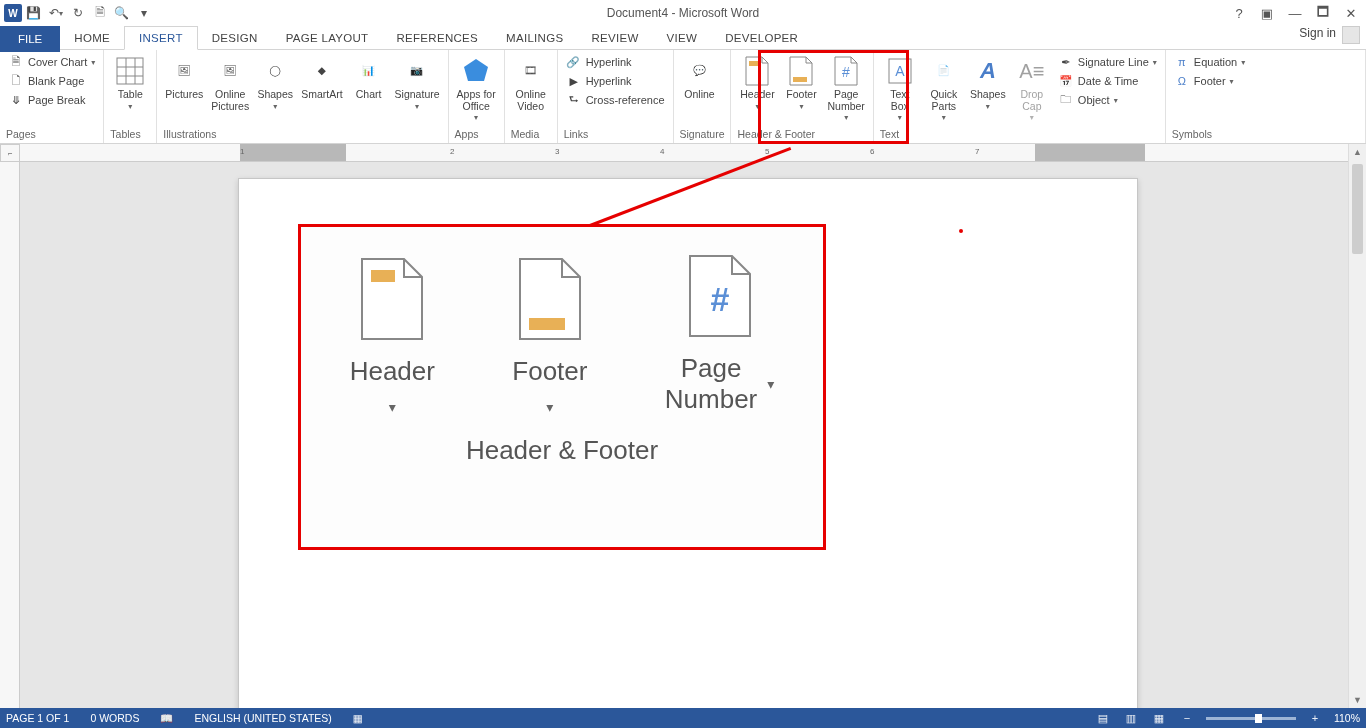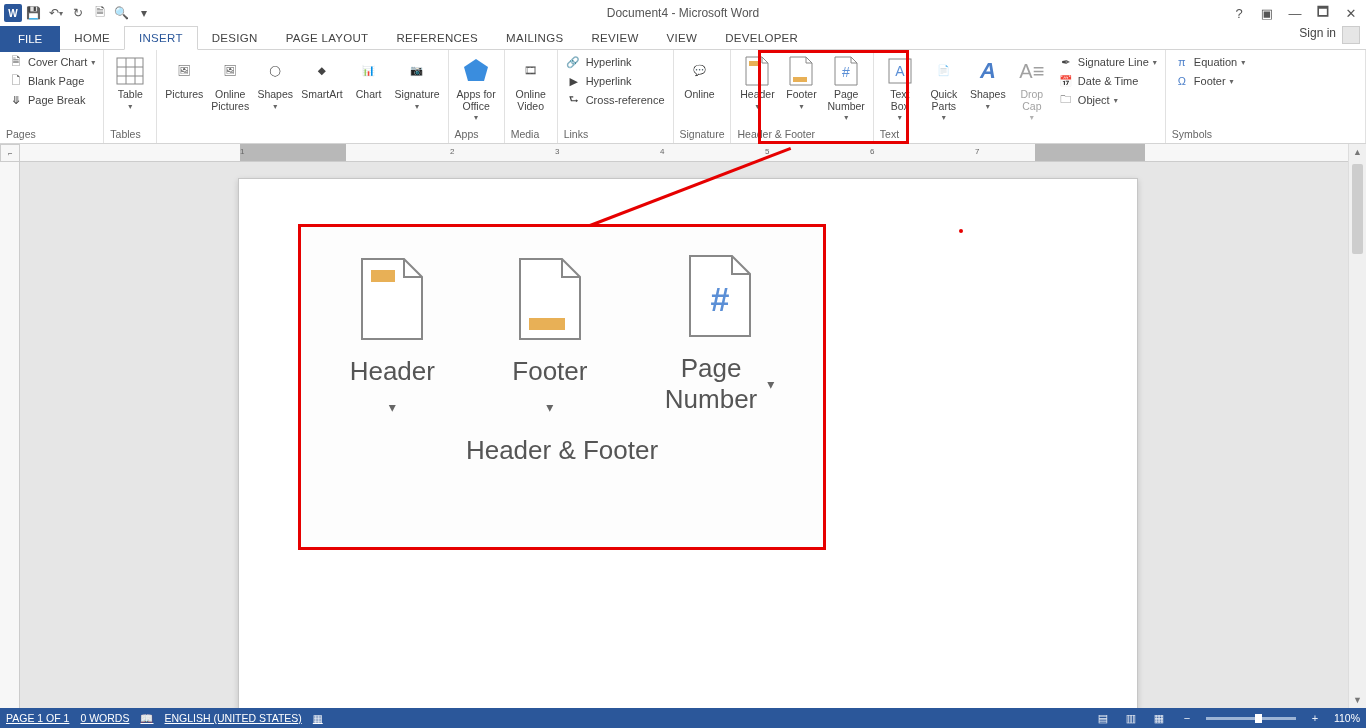--- a/index.html
+++ b/index.html
@@ -55,21 +55,21 @@
 .callout-box { position: absolute; border: 3px solid #e60000; background: #fdfdfd; display: flex; flex-direction: column; }
 .callout-items { display: flex; justify-content: space-around; align-items: flex-end; padding: 24px 10px 6px; }
 .callout-item { display: flex; flex-direction: column; align-items: center; gap: 12px; font-family: "Segoe UI Light","Segoe UI",sans-serif; font-size: 26px; color: #555; }
 .callout-item .doc-icon { width: 70px; height: 90px; }
 .callout-caret { font-size: 14px; color: #666; }
 .callout-label { text-align: center; font-size: 26px; color: #555; padding: 14px 0 18px; font-family: "Segoe UI Light","Segoe UI",sans-serif; }
 .callout-line { position: absolute; height: 3px; background: #e60000; transform-origin: left center; }
 
 
 .statusbar { height: 20px; background: #2b579a; color: #fff; display: flex; align-items: center; font-size: 10.5px; padding: 0 6px; justify-content: space-between; }
-.status-left { display: flex; align-items: center; gap: 11px; text-decoration: underline; }
+.status-left { display: flex; align-items: center; gap: 21px; }
 .status-left .sitem { display: flex; align-items: center; gap: 3px; }
 .status-right { display: flex; align-items: center; gap: 10px; }
 .status-right .sico { width: 18px; height: 16px; display: flex; align-items: center; justify-content: center; font-size: 11px; opacity: .9; }
 .zoom-slider { width: 90px; height: 3px; background: #9db5d6; position: relative; }
 .zoom-slider .thumb { position: absolute; left: 54%; top: -3px; width: 7px; height: 9px; background: #fff; }
 
 svg { display: block; }
 </style>
 </head>
 <body>
@@ -176,20 +176,21 @@
       <div class="btn-vert">
           <span class="ilarge">📊</span>
           <span>Chart</span>
         </div>
       <div class="btn-vert">
           <span class="ilarge">📷</span>
           <span>Signature</span>
           <span class="caret">▾</span>
         </div>
     </div>
+    <div class="group-label">Illustrations</div>
   </div>
 
   <div class="group">
     <div class="group-body">
       <div class="btn-vert">
           <span class="ilarge">
             <svg width="28" height="28">
               <polygon points="14,2 26,10 22,24 6,24 2,10" fill="#3a8dde"></polygon>
             </svg>
           </span>

